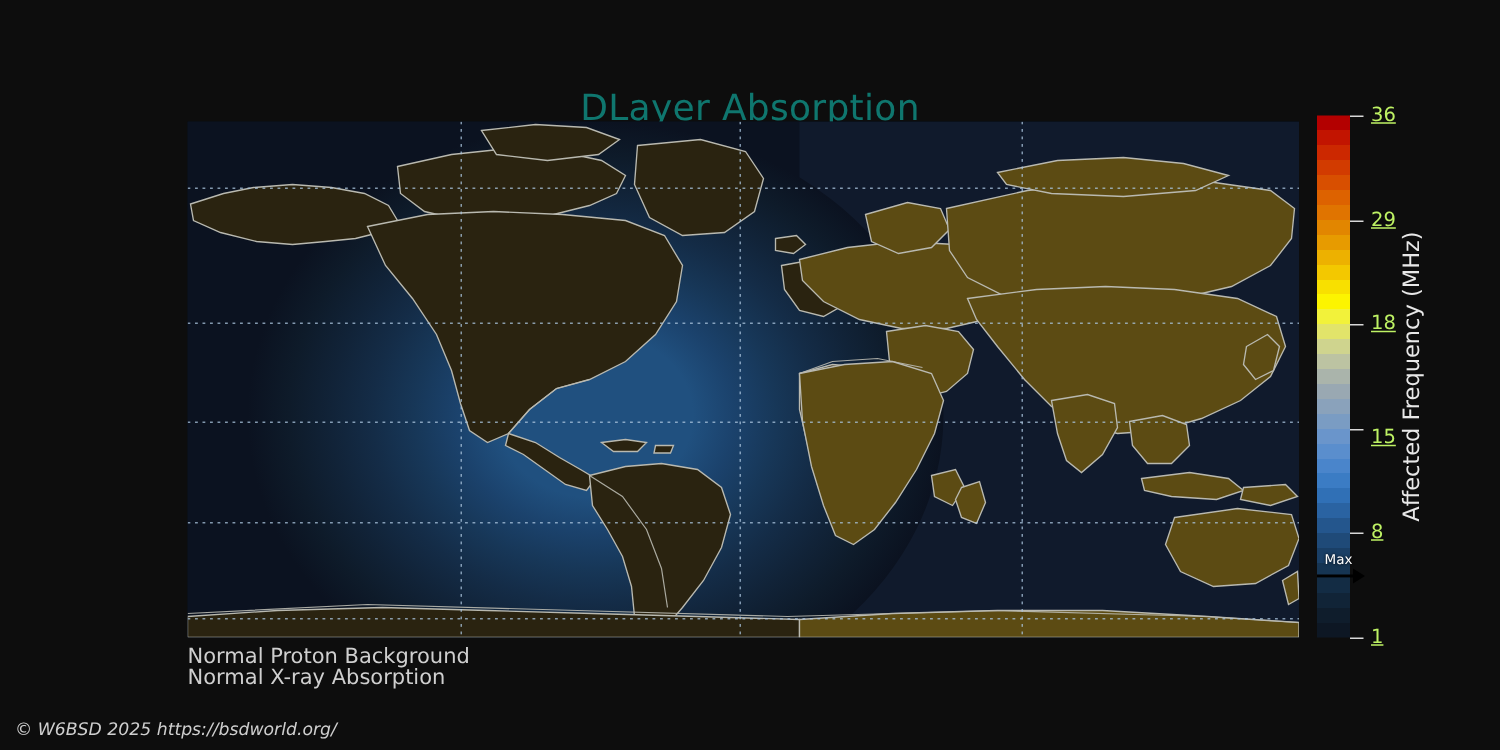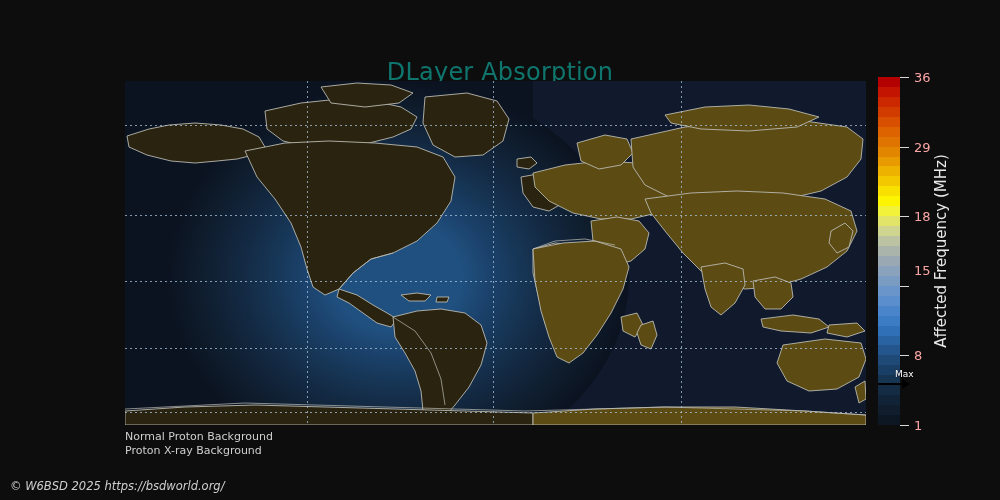--- a/index.html
+++ b/index.html
@@ -23,38 +23,38 @@
         background-size:5px 1px;opacity:.75;}
   .gl-v{position:absolute;top:0;width:1px;height:344px;
         background-image:linear-gradient(to bottom,#aac4dd 0 2px,transparent 2px 5px);
         background-size:1px 5px;opacity:.75;}
 
   
   .cbar{position:absolute;left:878px;top:77px;width:22px;height:348px;}
   .cbar-grad{position:absolute;left:0;top:0;width:100%;height:100%;}
   .cb-ticks{position:absolute;left:900px;top:77px;width:70px;height:348px;}
   .cb-tick{position:absolute;left:0;height:1px;width:9px;background:#d8d8d8;}
-  .cb-lbl{position:absolute;left:14px;color:#fca5a5;font-size:13px;
-          transform:translateY(-50%);white-space:nowrap;}
+  .cb-lbl{position:absolute;left:14px;color:#bef264;font-size:13px;
+          transform:translateY(-50%);white-space:nowrap;text-decoration:underline;}
   .cb-title{position:absolute;left:929px;top:77px;height:348px;width:24px;
             display:flex;align-items:center;justify-content:center;}
   .cb-title span{color:#e8e8e8;font-size:15px;white-space:nowrap;
                  transform:rotate(-90deg);}
 
   
   .maxmark{position:absolute;left:877px;top:369px;width:34px;height:24px;}
-  .maxmark .mx-txt{position:absolute;left:18px;top:0px;color:#ffffff;font-size:9px;
+  .maxmark .mx-txt{position:absolute;left:6px;top:0px;color:#ffffff;font-size:9px;
                    line-height:10px;text-shadow:0 0 2px #000;}
   .maxmark .mx-line{position:absolute;left:1px;top:14px;width:26px;height:2px;background:#000;}
   .maxmark .mx-head{position:absolute;left:25px;top:10px;width:0;height:0;
                     border-left:8px solid #000;border-top:5px solid transparent;
                     border-bottom:5px solid transparent;}
 
   
-  .ann{position:absolute;color:#cfcfcf;font-size:11px;white-space:nowrap;}
+  .ann{position:absolute;color:#cfcfcf;font-size:14px;white-space:nowrap;}
   .ann-proton{left:125px;top:430px;}
   .ann-xray{left:125px;top:444px;}
   .ann-time{left:724px;top:434px;font-size:11.5px;color:#d0d0d0;}
   .credit{position:absolute;left:10px;top:479px;color:#cfcfcf;font-size:11.5px;
           font-style:italic;white-space:nowrap;}
 </style>
 </head>
 <body>
 
 <div id="app">
@@ -201,34 +201,34 @@
   </div>
 
   <div class="cb-ticks" id="cb-ticks">
       <div class="cb-tick" style="top: 0px;"></div>
       <div class="cb-lbl" style="top: 0px;">36</div>
       <div class="cb-tick" style="top: 69.6px;"></div>
       <div class="cb-lbl" style="top: 69.6px; text-align: center;">29</div>
       <div class="cb-tick" style="top: 139.2px;"></div>
       <div class="cb-lbl" style="top: 139.2px;">18</div>
       <div class="cb-tick" style="top: 208.8px;"></div>
-      <div class="cb-lbl" style="top: 193px;">15</div>
+      <div class="cb-lbl" style="top: 215px;">15</div>
       <div class="cb-tick" style="top: 278.4px;"></div>
       <div class="cb-lbl" style="top: 278.4px;">8</div>
       <div class="cb-tick" style="top: 348px;"></div>
       <div class="cb-lbl" style="top: 348px;">1</div>
     </div>
 
   <div class="cb-title">
     <span>Affected Frequency (MHz)</span>
   </div>
 
   <div class="maxmark">
     <div class="mx-txt">Max</div>
     <div class="mx-line"></div>
     <div class="mx-head"></div>
   </div>
 
   <div class="ann ann-proton">Normal Proton Background</div>
-  <div class="ann ann-xray">Proton X-ray Background</div>
+  <div class="ann ann-xray">Normal X-ray Absorption</div>
 
   <div class="credit">© W6BSD 2025 https://bsdworld.org/</div>
 </div>
 
 </body></html>

